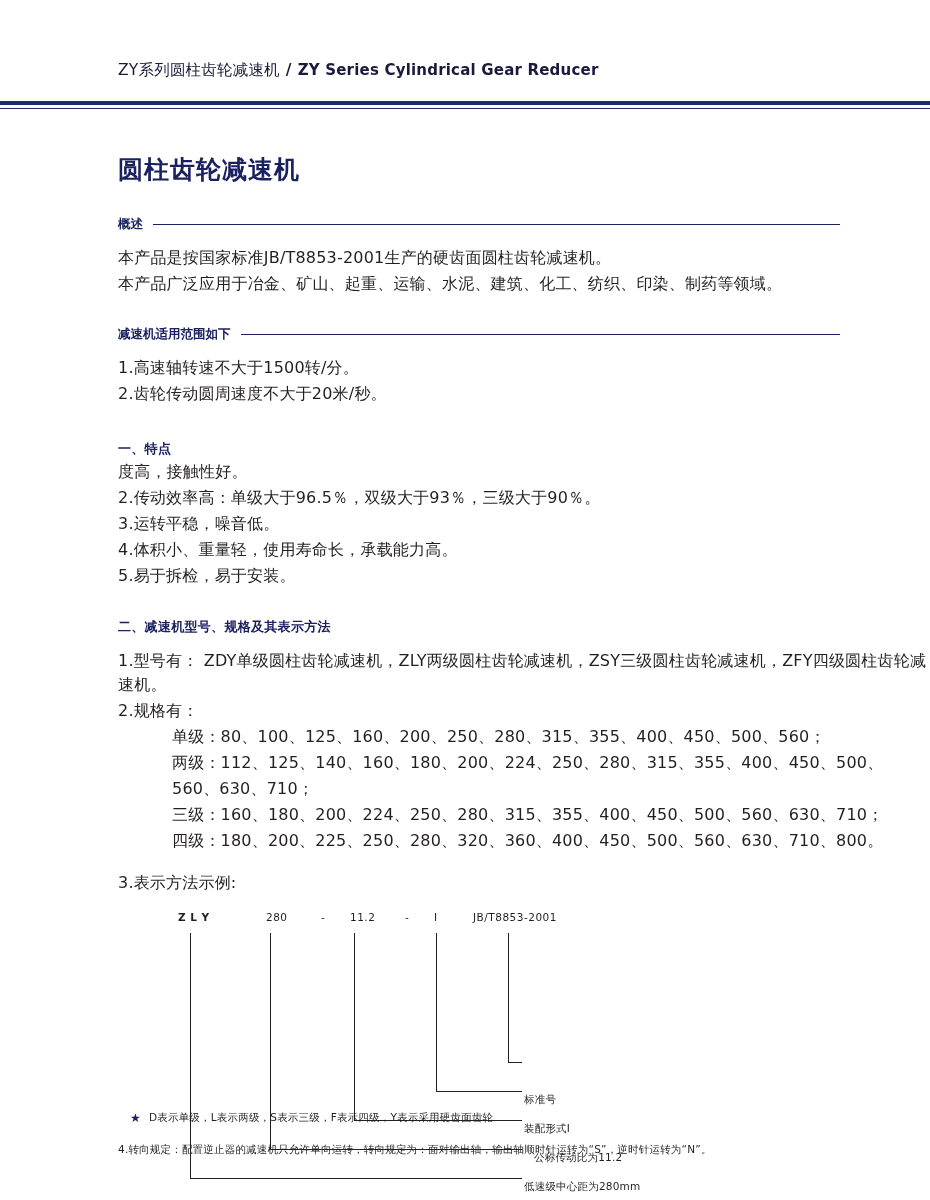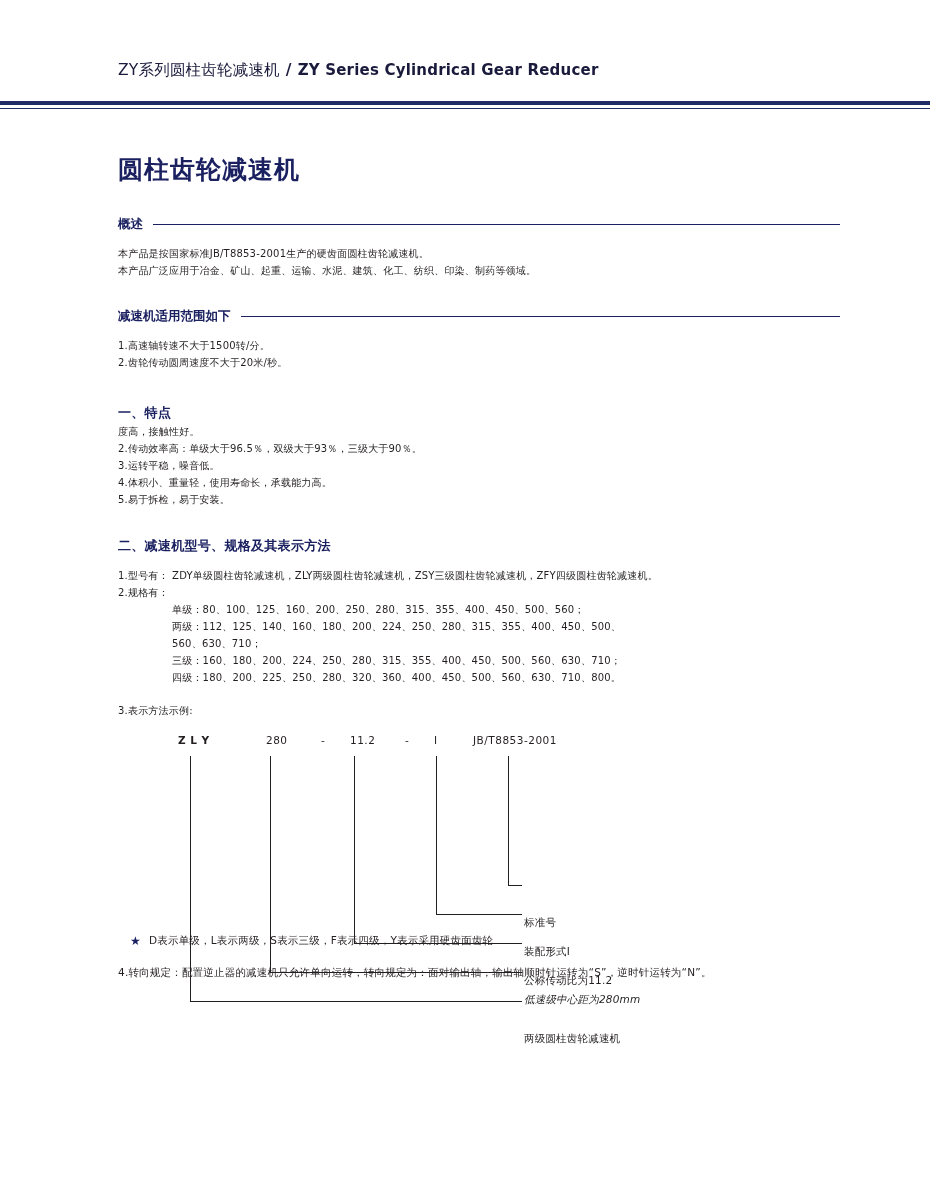--- a/index.html
+++ b/index.html
@@ -85,21 +85,21 @@
   .sec-head .sec-rule {
     flex: 1;
     height: 1px;
     background: #1b2160;
     margin-left: 10px;
   }
 
   
   .para {
     margin: 2px 0 0 118px;
-    font-size: 10px;
+    font-size: 16px;
     line-height: 1.5;
     color: #231f20;
     letter-spacing: 0.2px;
   }
   .para.first { margin-top: 13px; }
 
   .num-head {
     margin: 34px 0 0 118px;
     font-size: 13px;
     font-weight: bold;
@@ -239,22 +239,22 @@
     <div class="hline" style="left:236px; top:209px; width:168px;"></div>
 
     <div class="vline" style="left:152px; top:22px; height:216px;"></div>
     <div class="hline" style="left:152px; top:238px; width:252px;"></div>
 
     <div class="vline" style="left:72px; top:22px; height:245px;"></div>
     <div class="hline" style="left:72px; top:267px; width:332px;"></div>
 
     <span class="dlabel" style="top:143px; left:406px;">标准号</span>
     <span class="dlabel" style="top:172px; left:406px;">装配形式Ⅰ</span>
-    <span class="dlabel" style="top:201px; left:406px;">公称传动比为11.2</span>
-    <span class="dlabel" style="top:220px; left:406px;font-style:italic;">低速级中心距为280mm</span>
+    <span class="dlabel" style="top:201px; left:416px;">公称传动比为11.2</span>
+    <span class="dlabel" style="top:230px; left:406px;">低速级中心距为280mm</span>
     <span class="dlabel" style="top:259px; left:406px;">两级圆柱齿轮减速机</span>
   </div>
 
   <div class="star-note">
     <span class="star">★</span>
     <span>D表示单级，L表示两级，S表示三级，F表示四级，Y表示采用硬齿面齿轮</span>
   </div>
 
   <div class="footer-note">4.转向规定：配置逆止器的减速机只允许单向运转，转向规定为：面对输出轴，输出轴顺时针运转为“S”，逆时针运转为“N”。</div>
 

